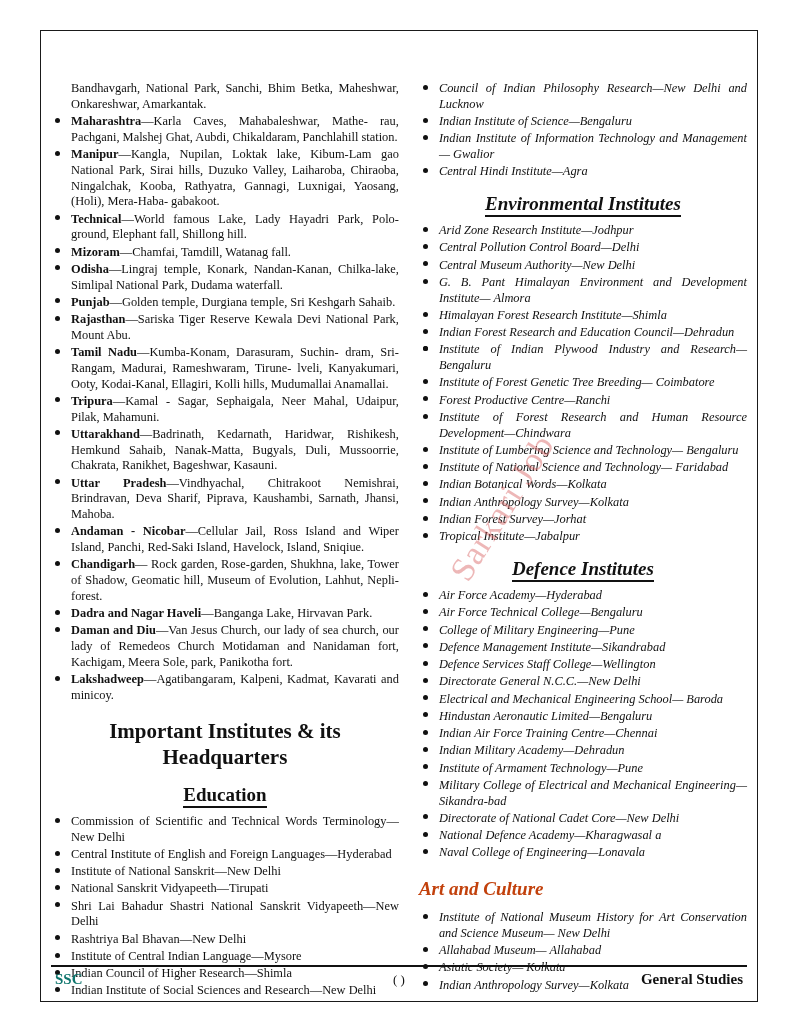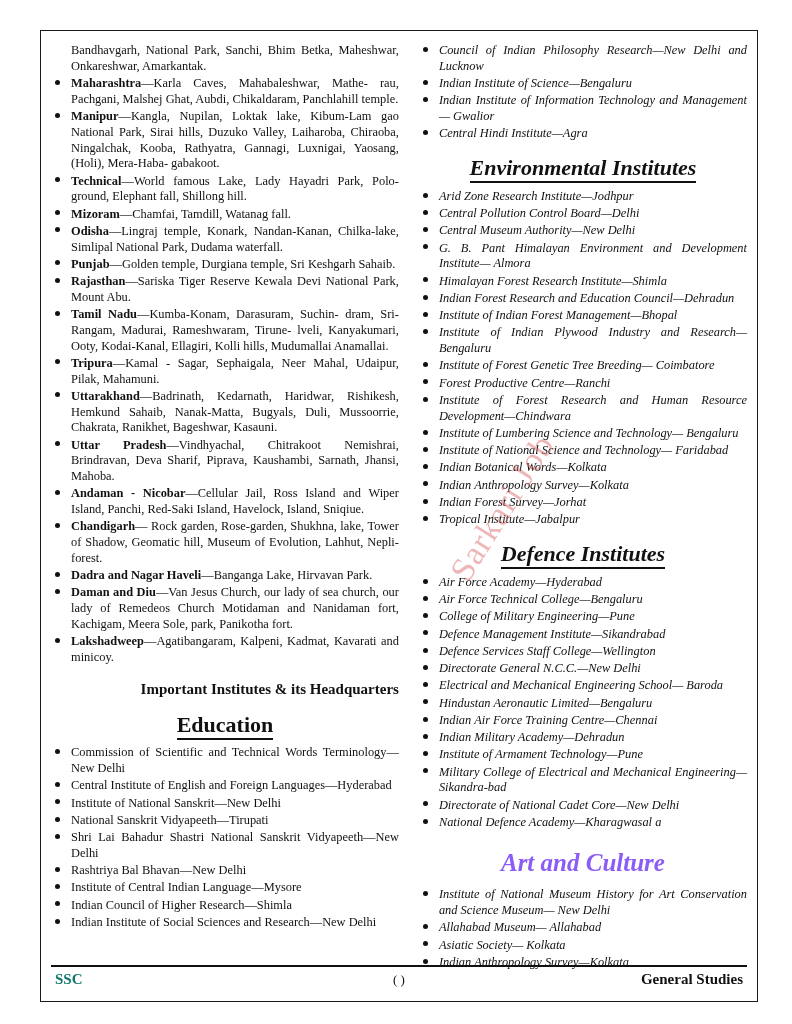--- a/index.html
+++ b/index.html
@@ -32,20 +32,21 @@
     display: flex;
     box-sizing: border-box;
     padding: 12px 10px 0 10px;
   }
   .col {
     box-sizing: border-box;
     font-family: "Liberation Serif", serif;
     font-size: 12.4px;
     line-height: 1.27;
     color: #111;
+    margin-top: 38px;
   }
   .col-left {
     width: 52%;
     padding-right: 14px;
   }
   .col-right {
     width: 48%;
     padding-left: 6px;
     font-style: italic;
   }
@@ -71,43 +72,43 @@
     height: 5px;
     background: #111;
     border-radius: 50%;
     display: block;
   }
   .state { font-weight: bold; }
   h2.sec {
     text-align: center;
     font-family: "Liberation Serif", serif;
     font-weight: bold;
-    font-size: 22px;
+    font-size: 19px;
     margin: 12px 0 7px 0;
     color: #111;
   }
   h2.sec.underline span {
     border-bottom: 2px solid #111;
     padding-bottom: 1px;
   }
   h2.big {
-    text-align: right;
-    font-family: "Liberation Serif", serif;
-    font-weight: bold;
-    font-size: 15px;
+    text-align: center;
+    font-family: "Liberation Serif", serif;
+    font-weight: bold;
+    font-size: 21px;
     margin: 14px 0 10px 0;
     color: #111;
   }
   h2.artculture {
-    text-align: center;
-    font-family: "Liberation Serif", serif;
-    font-weight: bold;
-    font-size: 25px;
+    text-align: left;
+    font-family: "Liberation Serif", serif;
+    font-weight: bold;
+    font-size: 19px;
     margin: 16px 0 9px 0;
-    color: #8b5cf6;
+    color: #c2410c;
   }
   .footer {
     position: absolute;
     left: 0; right: 0;
     bottom: 0;
     height: 42px;
     box-sizing: border-box;
   }
   .footer .rule {
     position: absolute;
@@ -166,21 +167,21 @@
 
     <div class="cols">
 
       <div class="col col-left">
         <ul class="bl">
           <li class="nobull">
             
             <span>Bandhavgarh, National Park, Sanchi, Bhim Betka, Maheshwar, Onkareshwar, Amarkantak.</span>
           </li>
           <li>
-            <span class="bullet"></span><span class="state">Maharashtra</span><span>—Karla Caves, Mahabaleshwar, Mathe- rau, Pachgani, Malshej Ghat, Aubdi, Chikaldaram, Panchlahill temple.</span>
+            <span class="bullet"></span><span class="state">Maharashtra</span><span>—Karla Caves, Mahabaleshwar, Mathe- rau, Pachgani, Malshej Ghat, Aubdi, Chikaldaram, Panchlahill station.</span>
           </li>
           <li>
             <span class="bullet"></span><span class="state">Manipur</span><span>—Kangla, Nupilan, Loktak lake, Kibum-Lam gao National Park, Sirai hills, Duzuko Valley, Laiharoba, Chiraoba, Ningalchak, Kooba, Rathyatra, Gannagi, Luxnigai, Yaosang, (Holi), Mera-Haba- gabakoot.</span>
           </li>
           <li>
             <span class="bullet"></span><span class="state">Technical</span><span>—World famous Lake, Lady Hayadri Park, Polo-ground, Elephant fall, Shillong hill.</span>
           </li>
           <li>
             <span class="bullet"></span><span class="state">Mizoram</span><span>—Chamfai, Tamdill, Watanag fall.</span>
           </li>
@@ -249,21 +250,21 @@
 
         <h2 class="sec underline"><span>Environmental Institutes</span></h2>
 
         <ul class="bl">
           <li><span class="bullet"></span><span>Arid Zone Research Institute—Jodhpur</span></li>
           <li><span class="bullet"></span><span>Central Pollution Control Board—Delhi</span></li>
           <li><span class="bullet"></span><span>Central Museum Authority—New Delhi</span></li>
           <li><span class="bullet"></span><span>G. B. Pant Himalayan Environment and Development Institute— Almora</span></li>
           <li><span class="bullet"></span><span>Himalayan Forest Research Institute—Shimla</span></li>
           <li><span class="bullet"></span><span>Indian Forest Research and Education Council—Dehradun</span></li>
-          <li><span class="bullet"></span><span>Institute of Indian Forest Management—Bhopal</span></li>
+          <li><span class="bullet"></span></li>
           <li><span class="bullet"></span><span>Institute of Indian Plywood Industry and Research—Bengaluru</span></li>
           <li><span class="bullet"></span><span>Institute of Forest Genetic Tree Breeding— Coimbatore</span></li>
           <li><span class="bullet"></span><span>Forest Productive Centre—Ranchi</span></li>
           <li><span class="bullet"></span><span>Institute of Forest Research and Human Resource Development—Chindwara</span></li>
           <li><span class="bullet"></span><span>Institute of Lumbering Science and Technology— Bengaluru</span></li>
           <li><span class="bullet"></span><span>Institute of National Science and Technology— Faridabad</span></li>
           <li><span class="bullet"></span><span>Indian Botanical Words—Kolkata</span></li>
           <li><span class="bullet"></span><span>Indian Anthropology Survey—Kolkata</span></li>
           <li><span class="bullet"></span><span>Indian Forest Survey—Jorhat</span></li>
           <li><span class="bullet"></span><span>Tropical Institute—Jabalpur</span></li>
@@ -279,20 +280,21 @@
           <li><span class="bullet"></span><span>Defence Services Staff College—Wellington</span></li>
           <li><span class="bullet"></span><span>Directorate General N.C.C.—New Delhi</span></li>
           <li><span class="bullet"></span><span>Electrical and Mechanical Engineering School— Baroda</span></li>
           <li><span class="bullet"></span><span>Hindustan Aeronautic Limited—Bengaluru</span></li>
           <li><span class="bullet"></span><span>Indian Air Force Training Centre—Chennai</span></li>
           <li><span class="bullet"></span><span>Indian Military Academy—Dehradun</span></li>
           <li><span class="bullet"></span><span>Institute of Armament Technology—Pune</span></li>
           <li><span class="bullet"></span><span>Military College of Electrical and Mechanical Engineering—Sikandra-bad</span></li>
           <li><span class="bullet"></span><span>Directorate of National Cadet Core—New Delhi</span></li>
           <li><span class="bullet"></span><span>National Defence Academy—Kharagwasal a</span></li>
+          <li><span class="bullet"></span><span>Naval College of Engineering—Lonavala</span></li>
         </ul>
 
         <h2 class="artculture">Art and Culture</h2>
 
         <ul class="bl">
           <li><span class="bullet"></span><span>Institute of National Museum History for Art Conservation and Science Museum— New Delhi</span></li>
           <li><span class="bullet"></span><span>Allahabad Museum— Allahabad</span></li>
           <li><span class="bullet"></span><span>Asiatic Society— Kolkata</span></li>
           <li><span class="bullet"></span><span>Indian Anthropology Survey—Kolkata</span></li>
         </ul>

